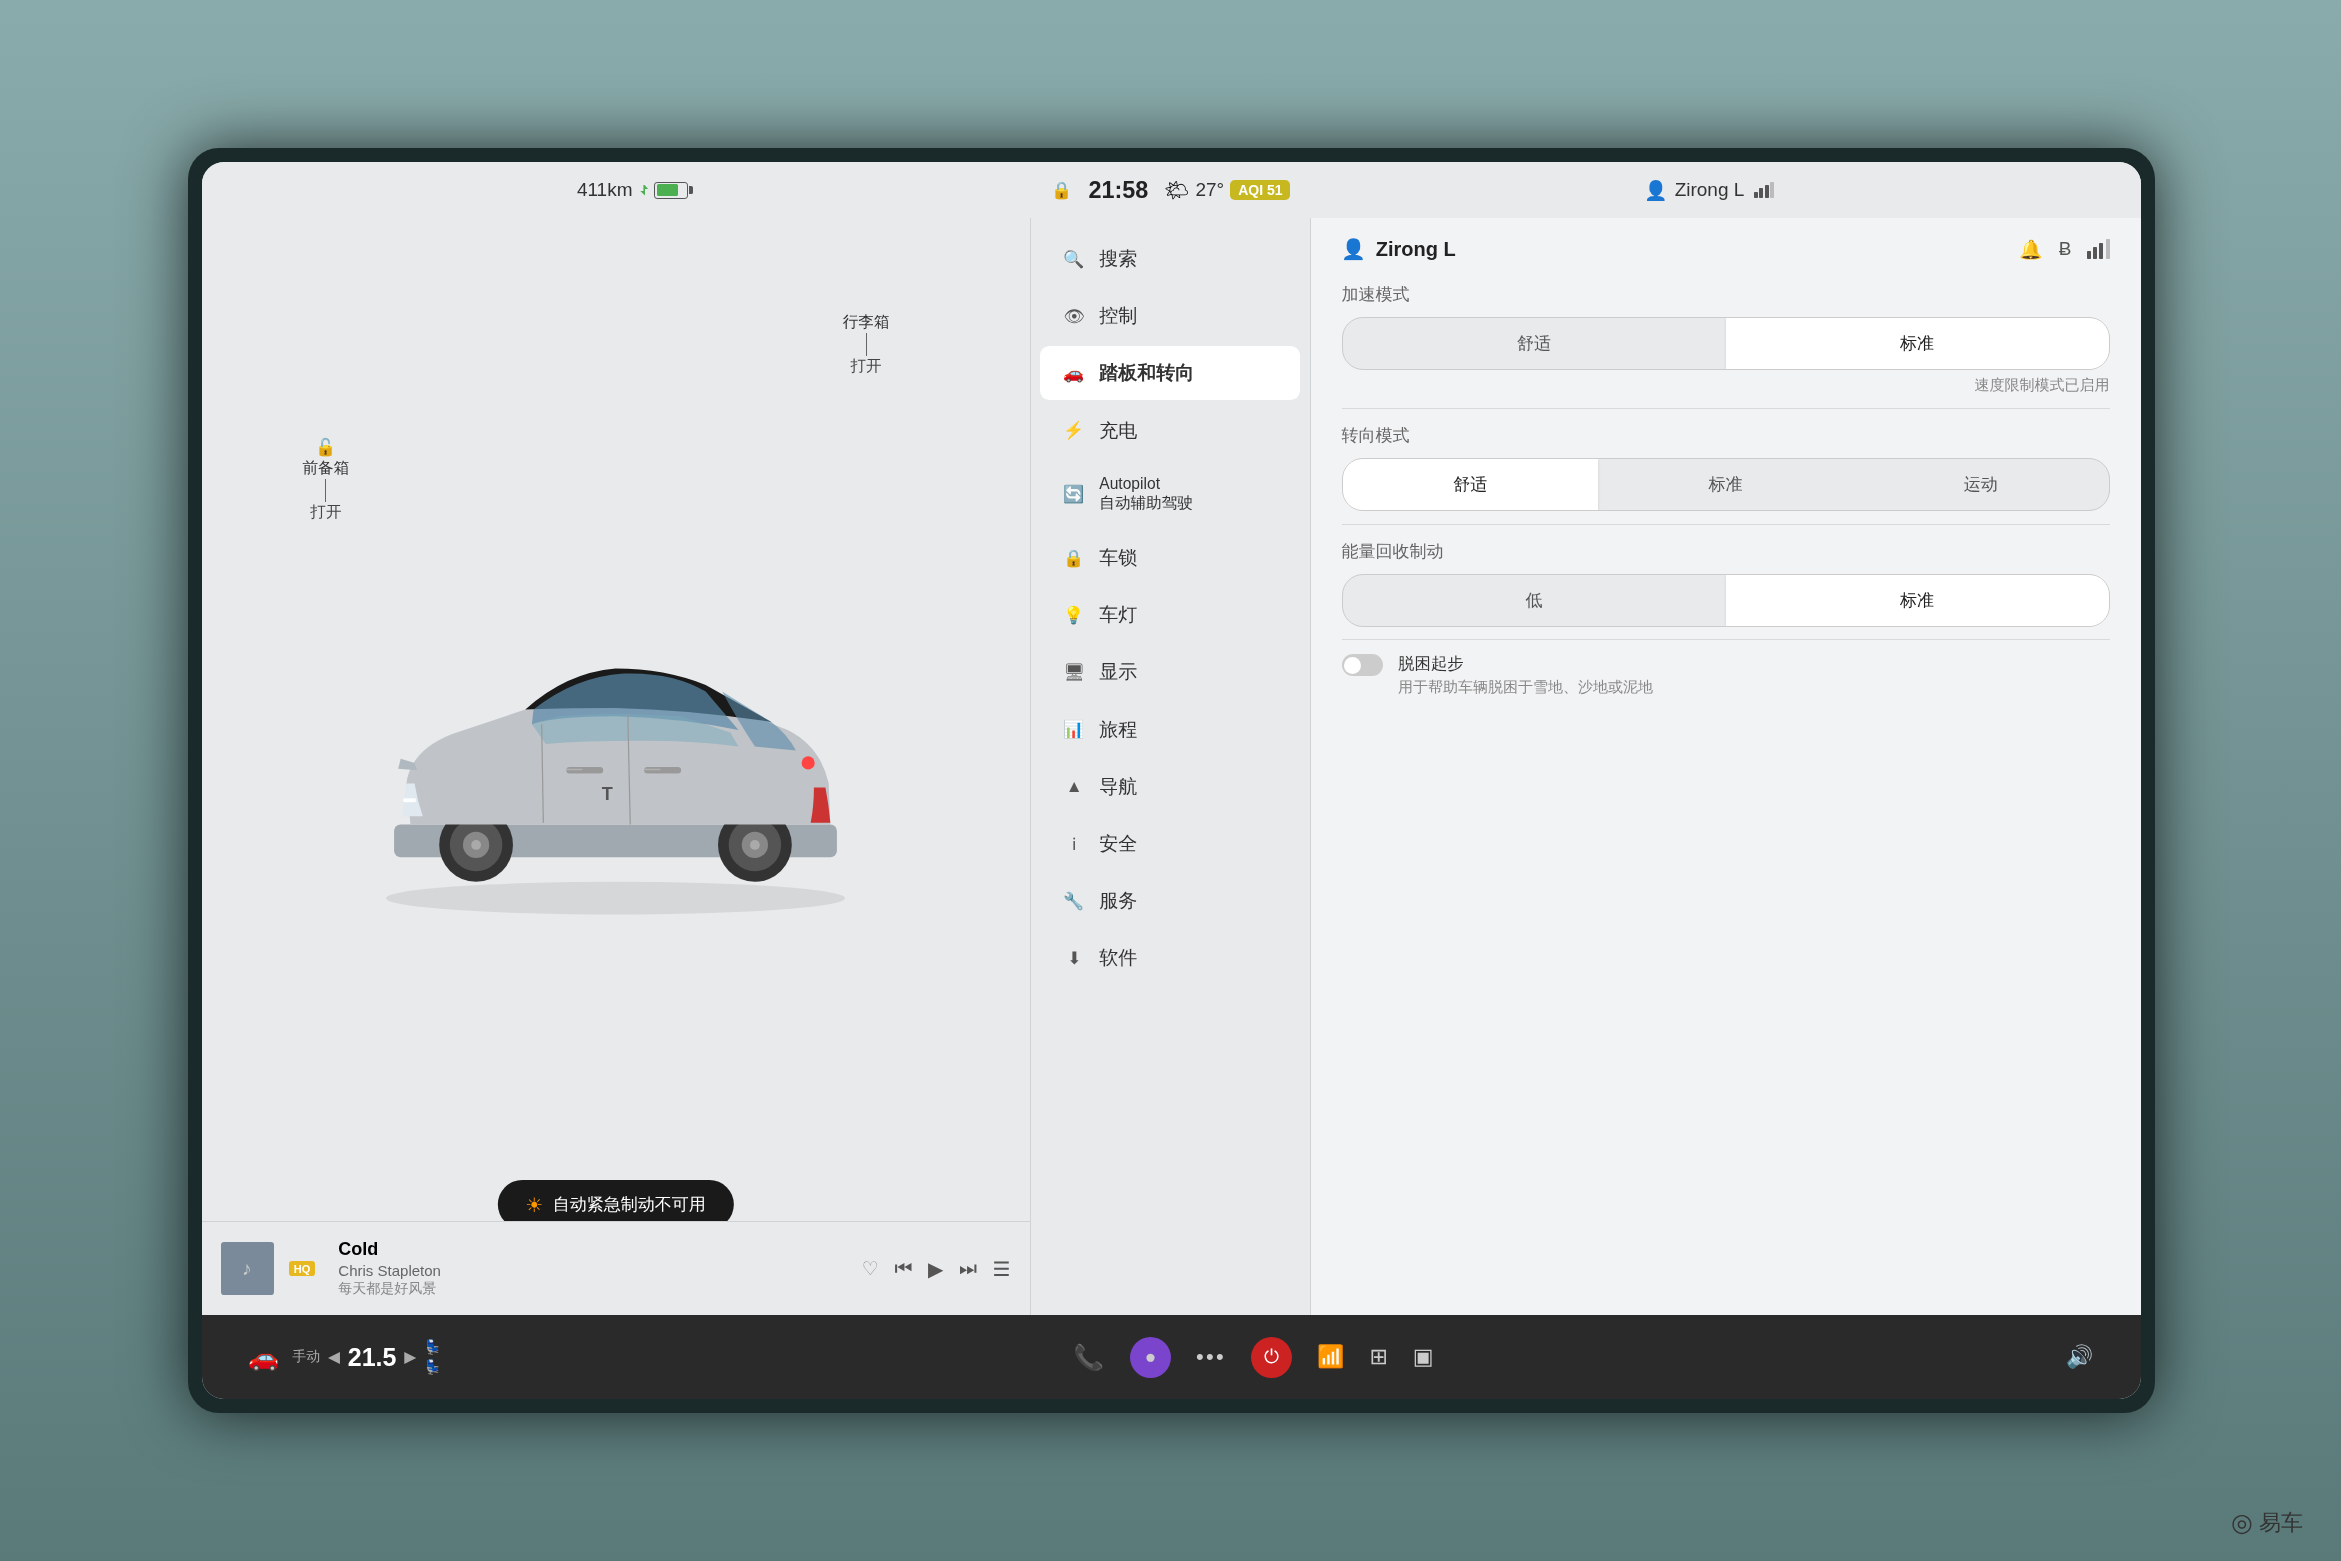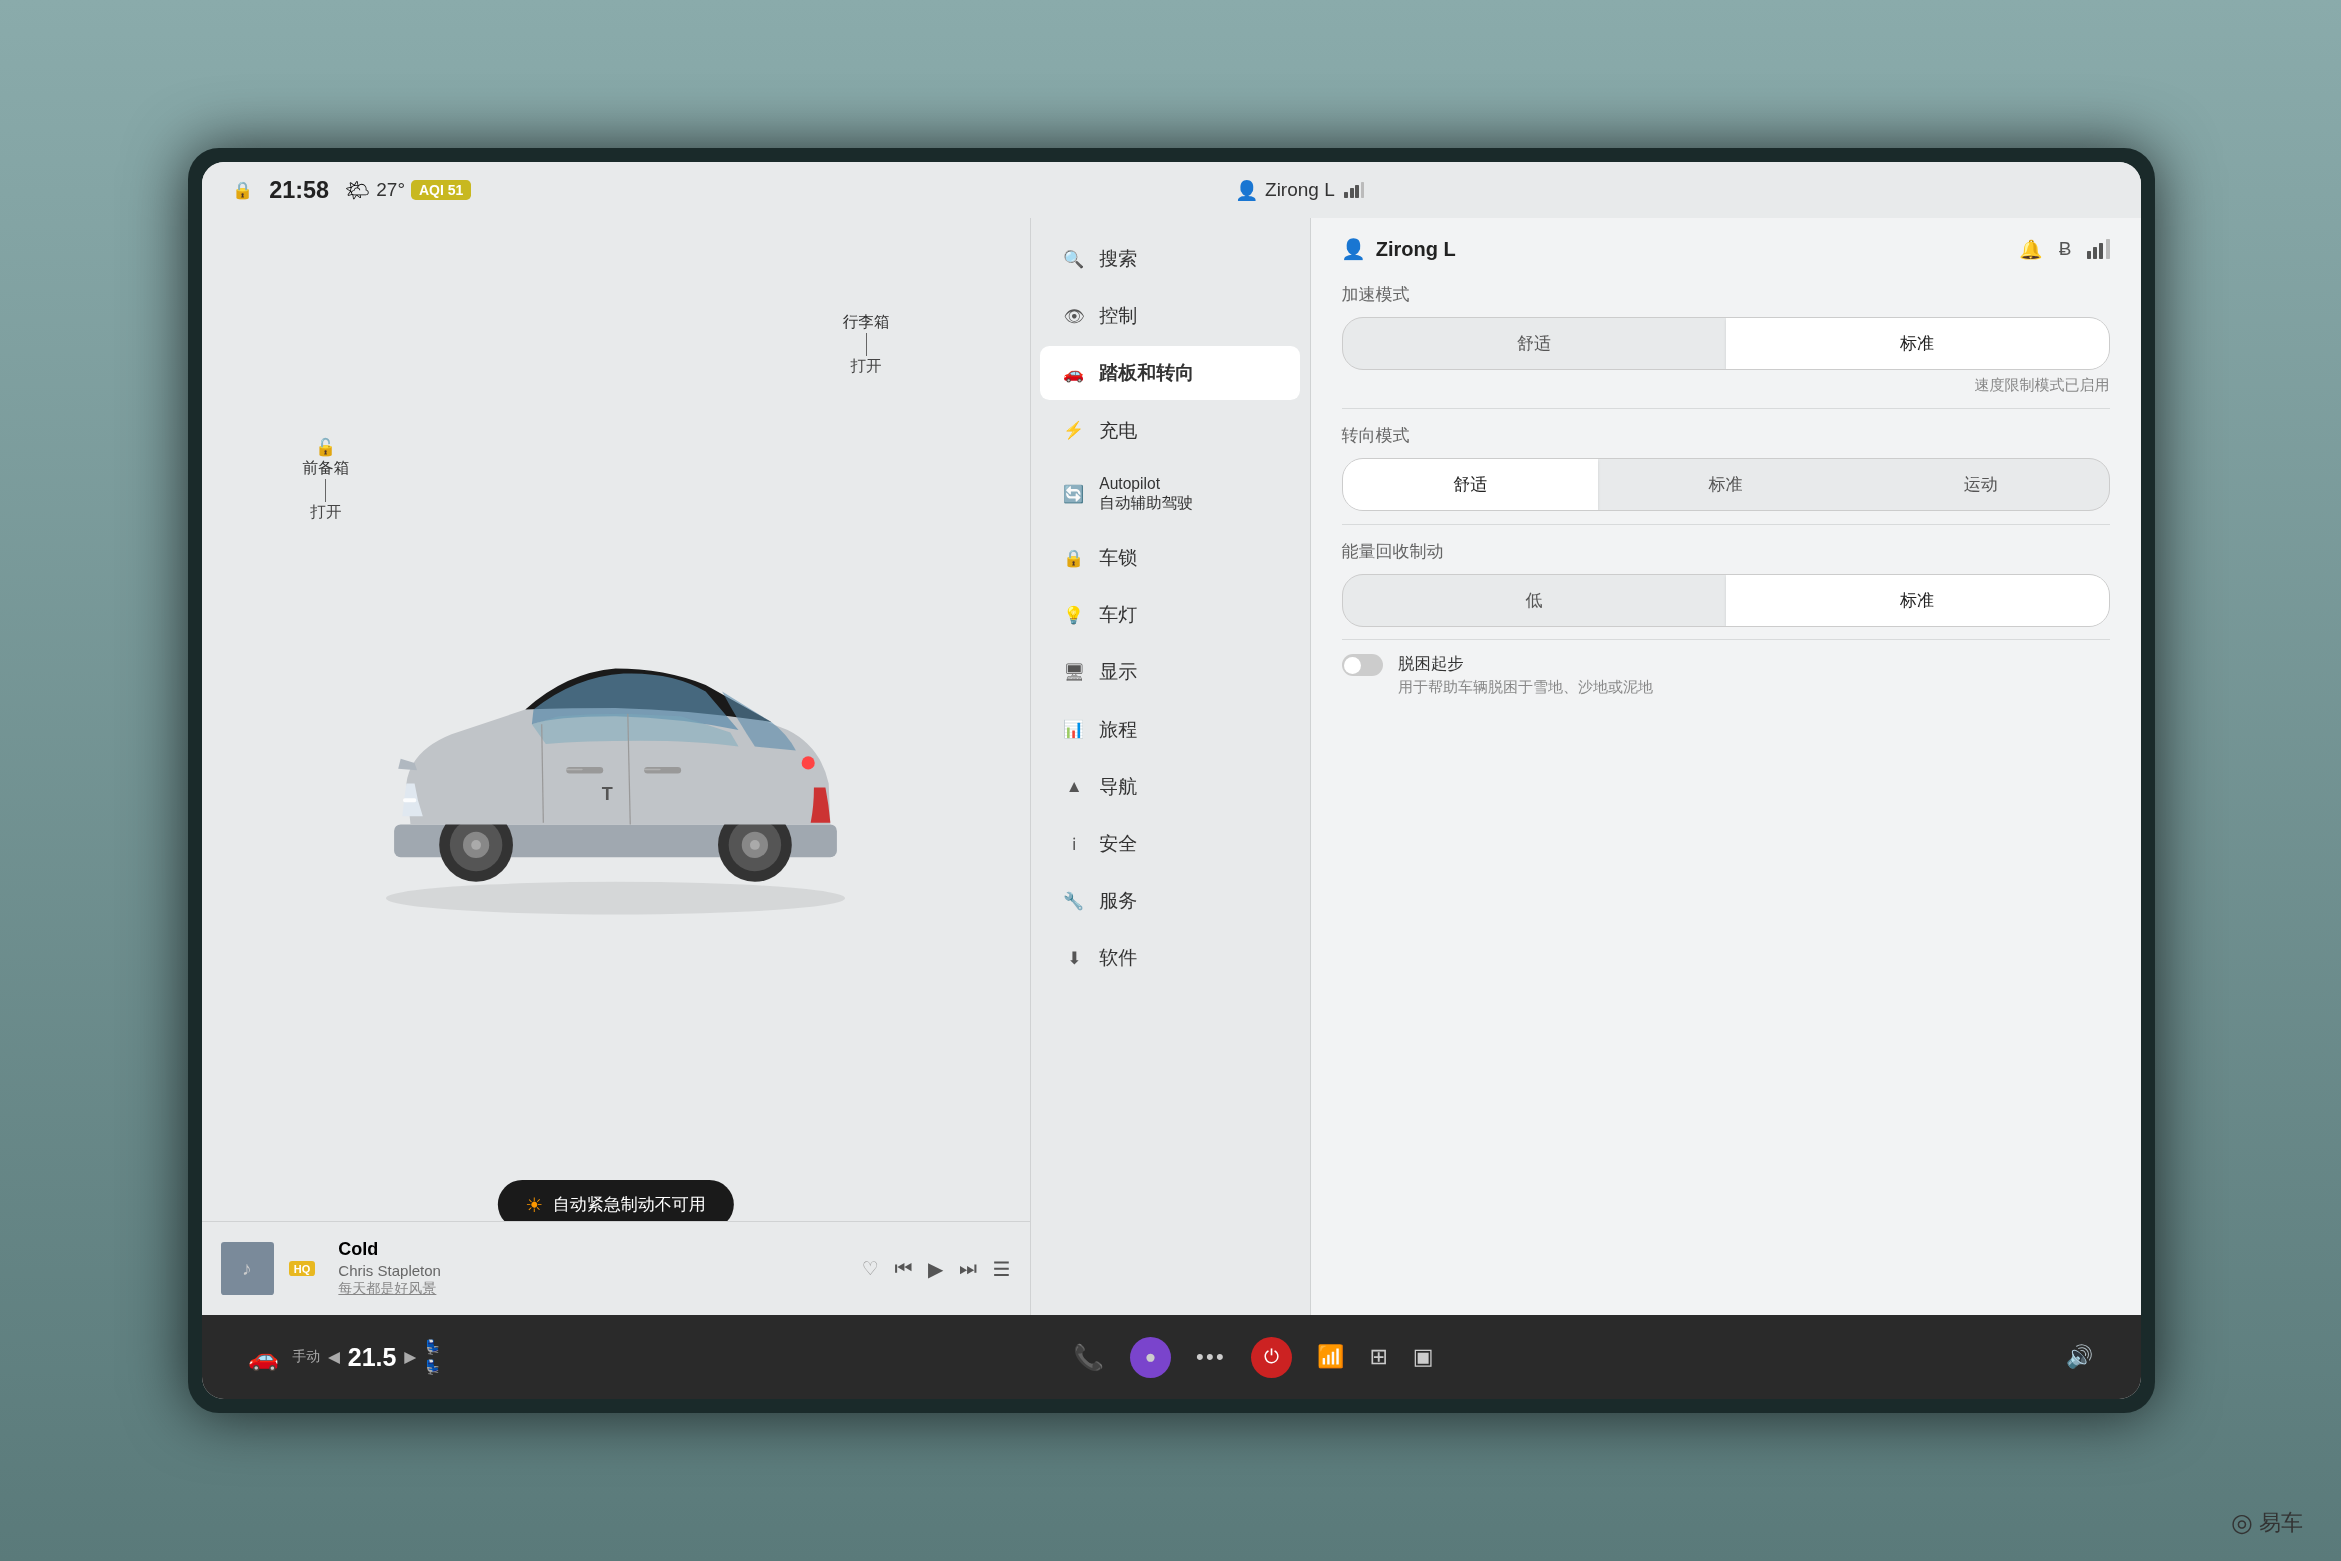--- a/index.html
+++ b/index.html
@@ -529,21 +529,20 @@
     .music-artist {
       font-size: 15px;
       color: #666;
       margin-top: 1.6px;
     }
 
     .music-album {
       font-size: 14px;
       color: #888;
       margin-top: 1.6px;
-      text-decoration: underline;
     }
 
     .music-controls {
       display: flex;
       align-items: center;
       gap: 15.6px;
     }
 
     .music-btn {
       color: #555;
@@ -590,20 +589,29 @@
   </style>
 </head>
 <body>
 
 <div style="width:2342px;height:1561px;background:linear-gradient(180deg,#8aabab 0%,#5a7a7a 100%);display:flex;align-items:center;justify-content:center;position:relative;">
 
   <div class="screen-outer">
     <div class="screen-inner">
 
       <div class="status-bar">
+        <div class="status-left">
+          <div class="status-range">
+            <span>411km</span>
+            <div class="battery-charge"></div>
+            <div class="battery-icon">
+              <div class="battery-fill"></div>
+            </div>
+          </div>
+        </div>
         <div class="status-center">
           <span class="status-lock-icon">🔒</span>
           <span class="status-time">21:58</span>
           <div class="status-weather">
             <span class="weather-icon-wrap">🌤</span>
             <span class="status-temp">27°</span>
             <span class="aqi-badge">AQI 51</span>
           </div>
         </div>
         <div class="status-right">

